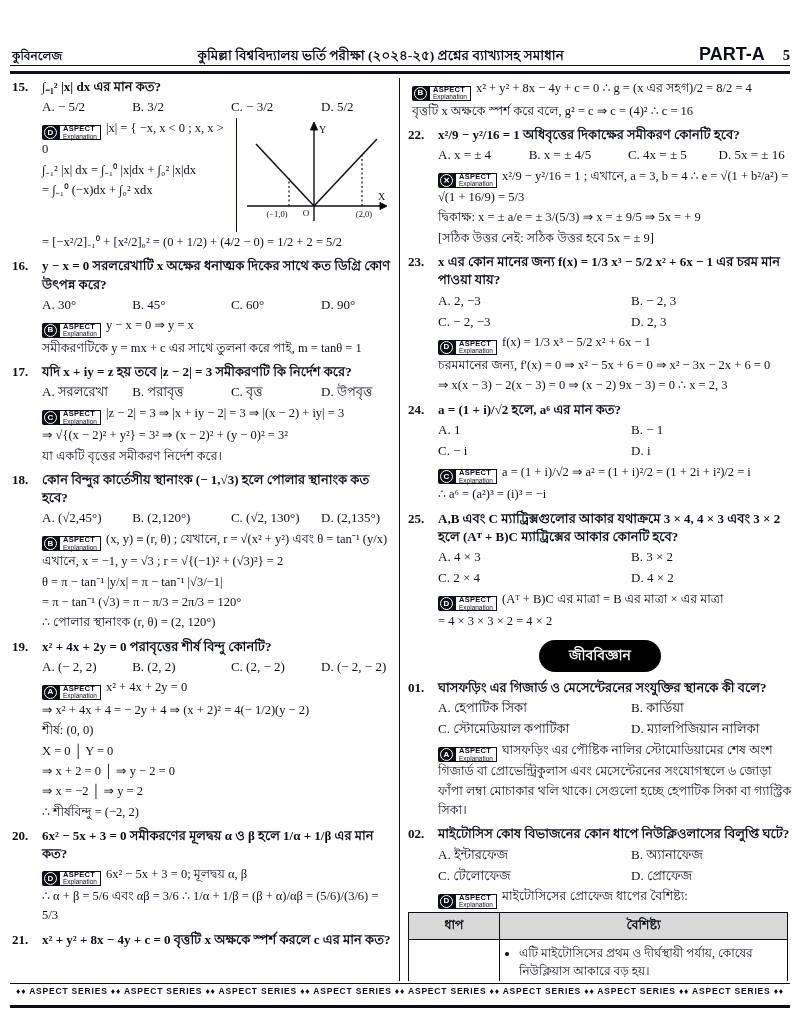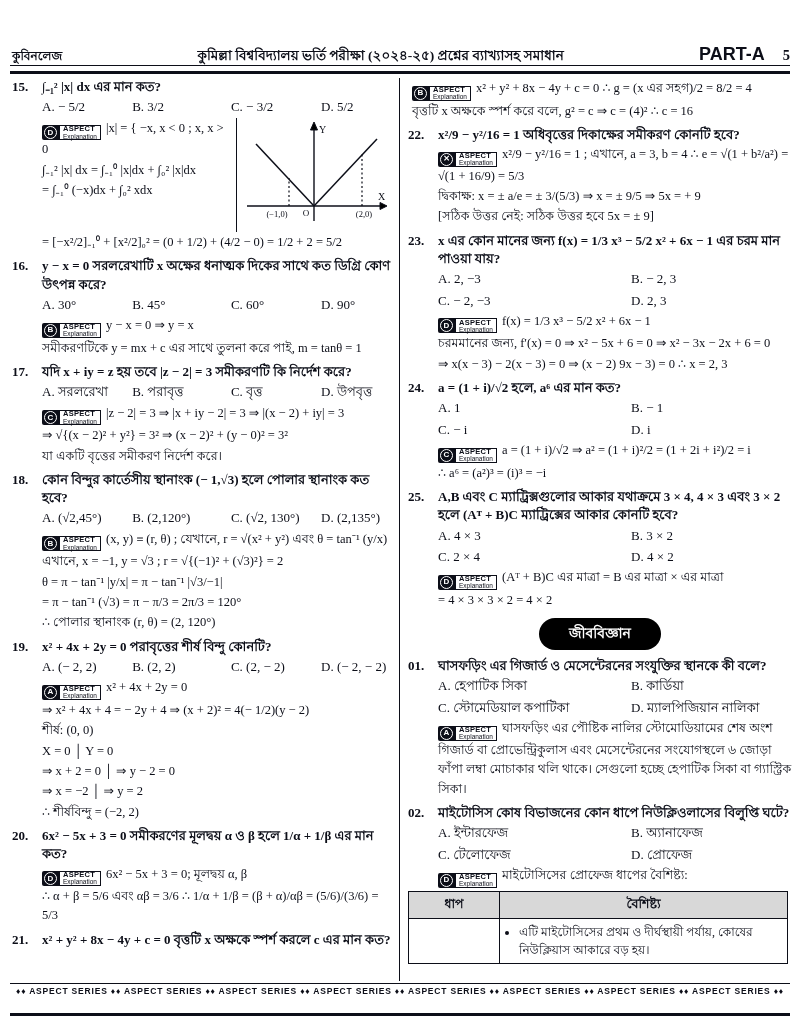--- a/index.html
+++ b/index.html
@@ -36,21 +36,21 @@
   .explrow{display:flex;align-items:stretch;}
   .expl-left{flex:1;min-width:0;}
   .fig15{flex:none;width:152px;border-left:1px solid var(--ink);margin-left:4px;padding:2px 0 2px 5px;}
   .pill{background:var(--pill-bg);color:var(--pill-text);font-weight:bold;width:max-content;margin:8px auto 7px;padding:4px 30px;border-radius:16px;font-size:14px;}
   .btable{border-collapse:collapse;width:99%;margin:3px 0 2px;font-size:12px;}
   .btable th,.btable td{border:1.6px solid var(--ink);padding:2px 4px;vertical-align:top;}
   .btable th{background:var(--th-bg);font-size:12.5px;text-align:center;padding:3px;}
   .btable .stage{width:82px;text-align:center;font-weight:bold;vertical-align:middle;font-size:12.5px;line-height:1.6;}
   .btable ul{margin:2px 0 2px 15px;padding:0;}
   .btable li{margin:2px 0;line-height:1.5;}
-  footer{position:absolute;left:10px;right:10px;top:983px;border-top:1.5px solid var(--ink);border-bottom:3px solid var(--ink);padding:2px 0 17px;text-align:center;font-family:"Liberation Sans",sans-serif;font-weight:bold;font-size:8.5px;letter-spacing:.8px;white-space:nowrap;overflow:hidden;}
+  footer{position:absolute;left:10px;right:10px;top:983px;border-top:1.5px solid var(--ink);border-bottom:3px solid var(--ink);padding:2px 0 9px;text-align:center;font-family:"Liberation Sans",sans-serif;font-weight:bold;font-size:8.5px;letter-spacing:.8px;white-space:nowrap;overflow:hidden;}
   svg text{font-family:"Liberation Serif",serif;fill:var(--ink);}
   svg line,svg polygon{stroke:var(--ink);}
 </style>
 </head>
 <body>
 
 <div class="page">
   <header>
     <span class="brand">কুবিনলেজ</span>
     <span class="title">কুমিল্লা বিশ্ববিদ্যালয় ভর্তি পরীক্ষা (২০২৪-২৫) প্রশ্নের ব্যাখ্যাসহ সমাধান</span>
@@ -251,20 +251,26 @@
                 </span>
               </span><span>x² + y² + 8x − 4y + c = 0 ∴ g = (x এর সহগ)/2 = 8/2 = 4</span></div>
             <div class="line"><span>বৃত্তটি x অক্ষকে স্পর্শ করে বলে, g² = c ⇒ c = (4)²   ∴ c = 16</span></div>
           </div>
         </div>
         <div class="q">
           <div class="qhead">
             <span class="qno">22.</span>
             <span class="stem">x²/9 − y²/16 = 1 অধিবৃত্তের দিকাক্ষের সমীকরণ কোনটি হবে?</span>
           </div>
+          <div class="opts c4">
+            <span class="opt">A. x = ± 4</span>
+            <span class="opt">B. x = ± 4/5</span>
+            <span class="opt">C. 4x = ± 5</span>
+            <span class="opt">D. 5x = ± 16</span>
+          </div>
           <div class="expl">
             <div class="line"><span class="badge">
                 <span class="bl">
                   <span class="circ">✕</span>
                 </span>
                 <span class="bt">
                   <span class="b1">ASPECT</span>
                   <span class="b2">Explanation</span>
                 </span>
               </span><span>x²/9 − y²/16 = 1 ; এখানে, a = 3, b = 4 ∴ e = √(1 + b²/a²) = √(1 + 16/9) = 5/3</span></div>

